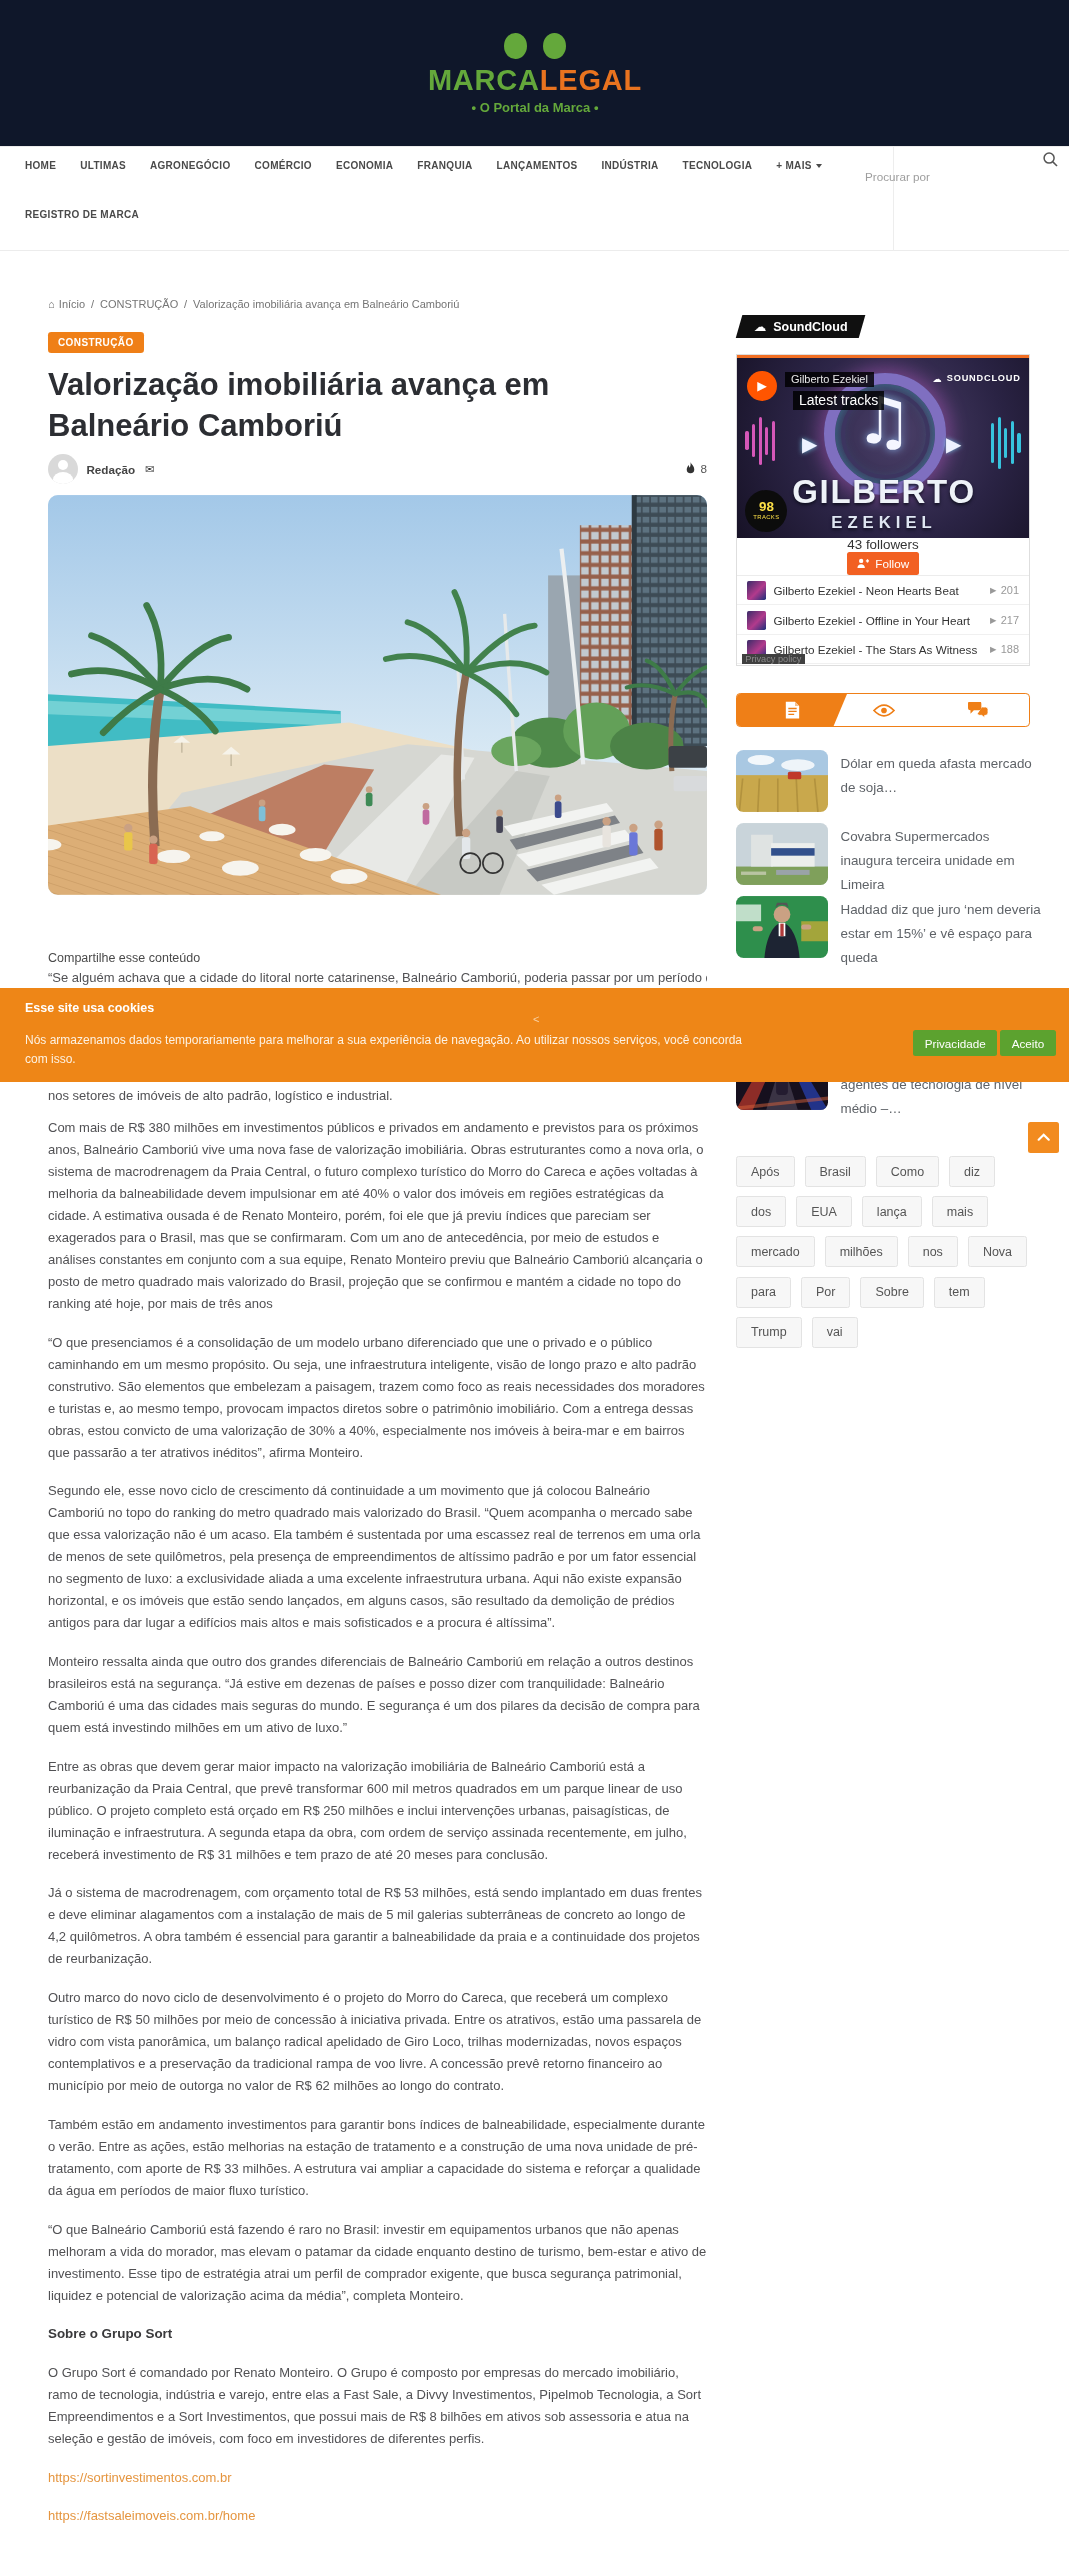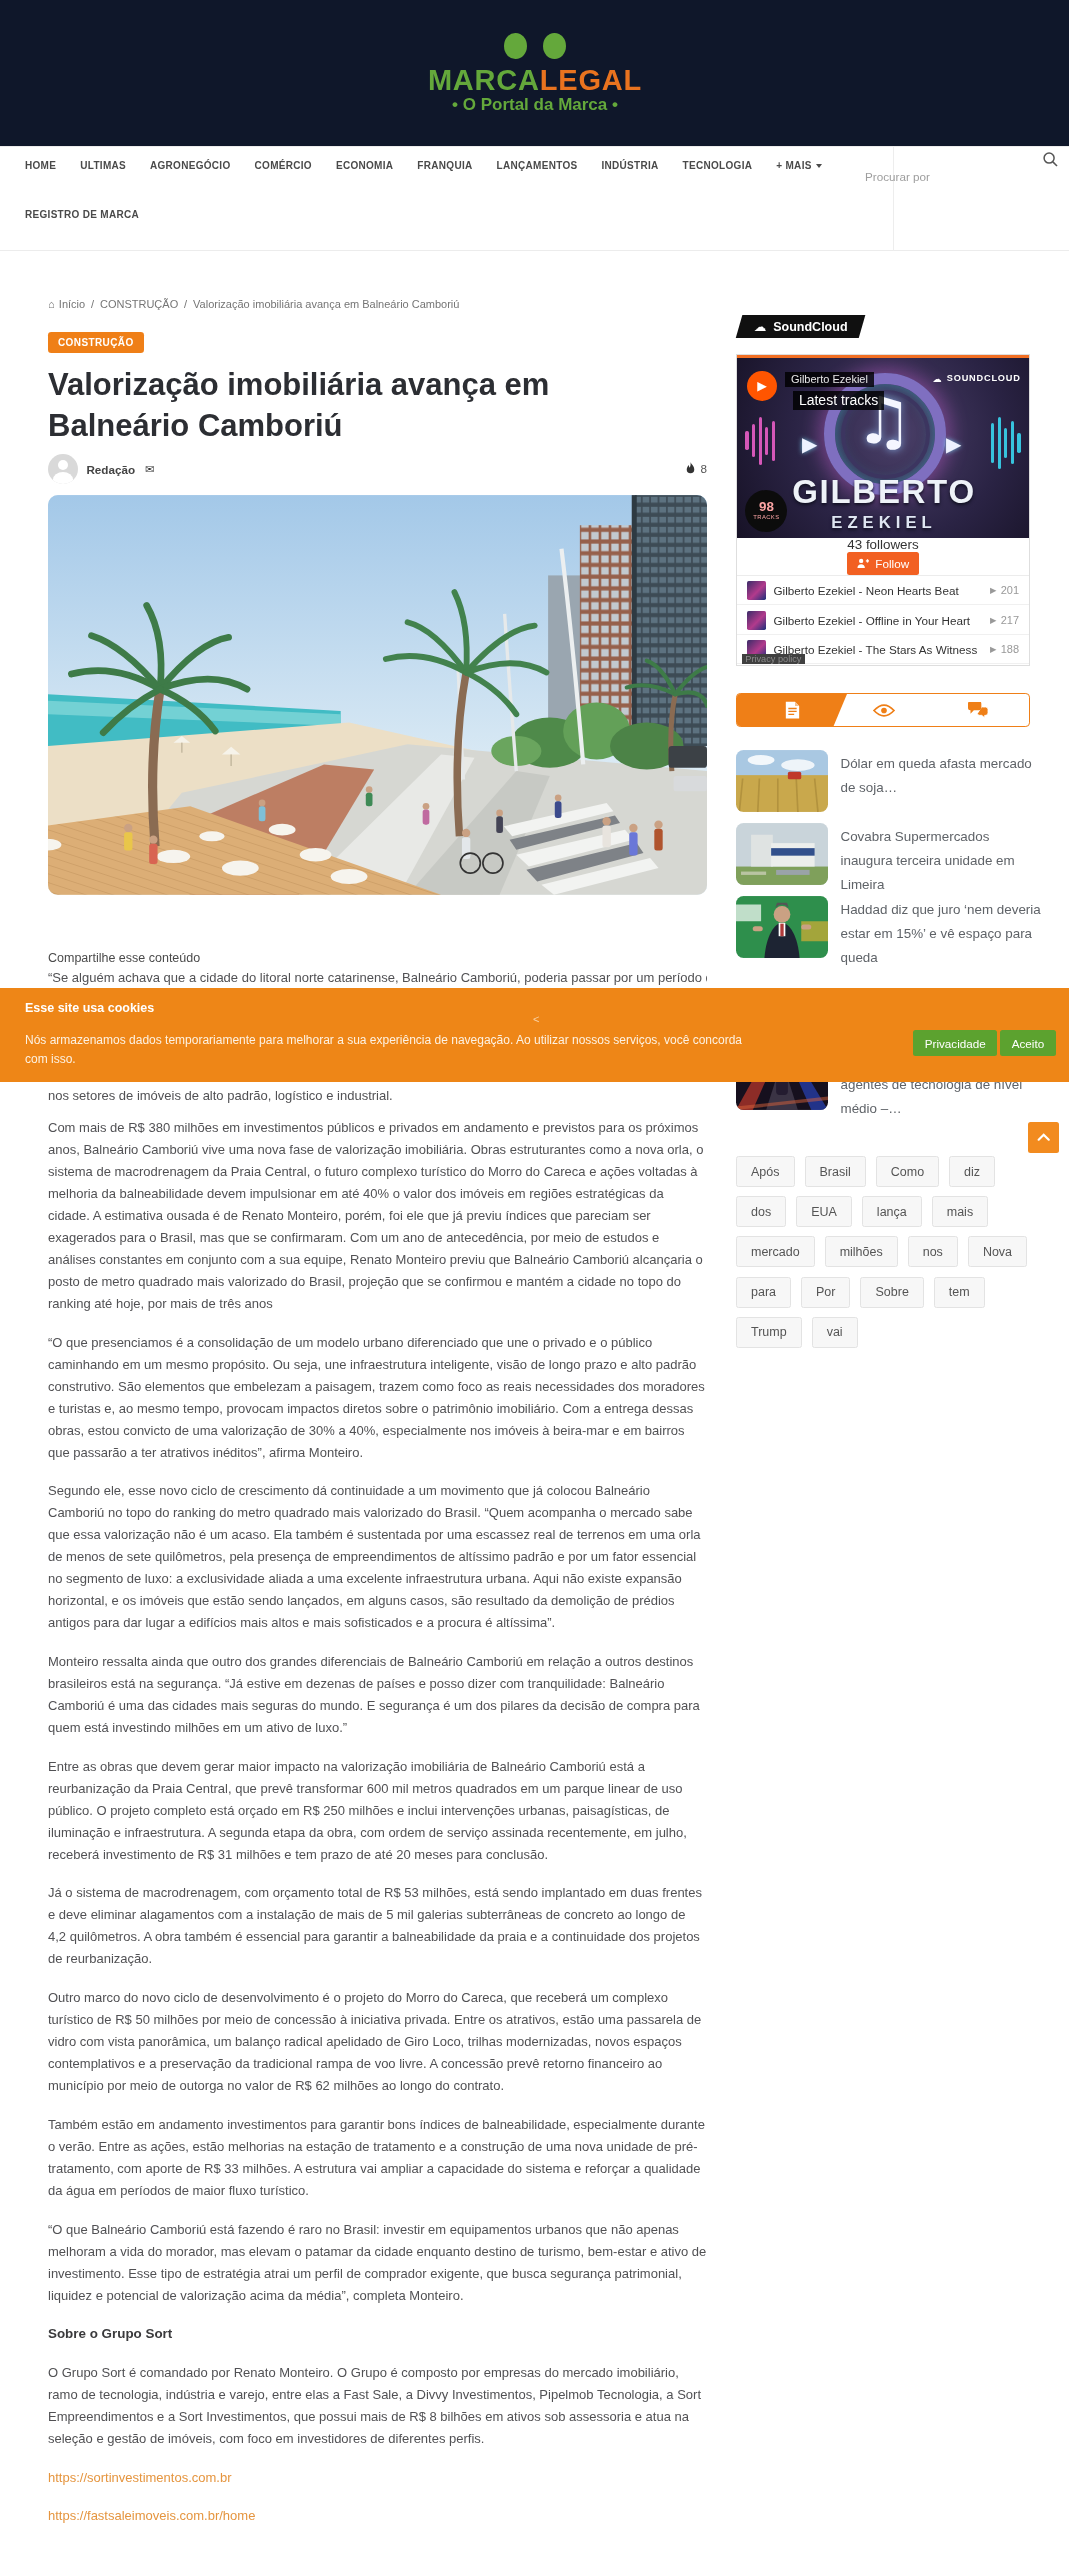--- a/index.html
+++ b/index.html
@@ -8,21 +8,21 @@
          font-family:"Liberation Sans","DejaVu Sans",sans-serif; }
   .abs { position:absolute; }
 
   
   .header-top { left:0; top:0; width:1070px; height:147px; background:#0f172a; border-bottom:0.8px solid #ececec; }
   .logo-wrap { left:0; top:33px; width:1070px; display:flex; flex-direction:column; align-items:center; }
   .logo-dots { display:flex; gap:16.7px; }
   .logo-dot { width:22.6px; height:26px; border-radius:50%; background:#64a83b; }
   .logo-word { margin-top:6.7px; font-size:29px; font-weight:800; letter-spacing:0.8px; line-height:1; }
   .logo-word .g { color:#64a83b; } .logo-word .o { color:#e9731f; }
-  .logo-tag { font-size:17px; font-weight:700; color:#64a83b; }
+  .logo-tag { margin-top:5px; font-size:13px; font-weight:700; color:#64a83b; }
 
   .navbar { left:0; top:147px; width:1070px; height:104px; background:#fff; border-bottom:0.8px solid #ececec; }
   .nav-row1 { position:absolute; left:25px; top:13.4px; display:flex; gap:24px; }
   .nav-item { font-size:10px; font-weight:700; color:#4a4a4a; letter-spacing:0.3px; white-space:nowrap; display:flex; align-items:center; gap:4.2px; }
   .caret { width:0; height:0; border-left:3.3px solid transparent; border-right:3.3px solid transparent; border-top:4.2px solid #4a4a4a; display:inline-block; }
   .nav-row2 { position:absolute; left:25px; top:62px; }
   .nav-sep { position:absolute; left:893px; top:0; height:104px; border-left:0.8px solid #ededed; }
   .search-box { position:absolute; left:865px; top:11px; width:159px; height:25px; display:flex; align-items:flex-end; }
   .search-input { border:none; outline:none; width:125px; font-size:11.7px; color:#555; background:transparent; font-family:inherit; }
   .search-input::placeholder { color:#9e9e9e; }
@@ -81,21 +81,21 @@
   .tri-l { left:65px; } .tri-r { left:209px; }
   .eq { position:absolute; top:59px; display:flex; align-items:center; gap:3.3px; }
   .eq i { display:block; width:3.3px; border-radius:1.7px; }
   .eq-l { left:8.4px; } .eq-l i { background:#d557b8; }
   .eq-r { right:8.4px; } .eq-r i { background:#37c3dd; }
   .art-name { position:absolute; left:0; top:115px; width:294px; text-align:center; font-size:33px; font-weight:800;
               color:#eef2f8; letter-spacing:1.7px; text-shadow:0 1.7px 3.3px #101020; }
   .art-name2 { position:absolute; left:0; top:155px; width:294px; text-align:center; font-size:16.7px; font-weight:800;
                color:#dfe6f2; letter-spacing:5px; text-shadow:0 1.7px 3.3px #101020; }
   .tracks98 { position:absolute; left:8.4px; top:132px; width:42px; height:42px; border-radius:50%; background:#0c0c0c;
-              color:#fca5a5; display:flex; flex-direction:column; align-items:center; justify-content:center; line-height:1; }
+              color:#fde047; display:flex; flex-direction:column; align-items:center; justify-content:center; line-height:1; }
   .tracks98 .n { font-size:13.4px; font-weight:700; } .tracks98 .t { font-size:5.9px; letter-spacing:0.4px; margin-top:1.7px; }
   .playbtn { position:absolute; left:10px; top:13.4px; width:30px; height:30px; border-radius:50%; background:#f50;
              color:#fff; display:flex; align-items:center; justify-content:center; font-size:12.5px; cursor:pointer; }
   .chip { position:absolute; background:rgba(0,0,0,.82); color:#fff; padding:1.7px 5.9px; }
   .chip-artist { left:48px; top:14px; font-size:11px; color:#e8e8e8; }
   .chip-latest { left:56px; top:33px; font-size:14px; }
   .sc-mark { position:absolute; right:8.4px; top:15px; color:#fff; font-size:9.2px; font-weight:700; letter-spacing:0.8px;
              display:flex; align-items:center; gap:4.2px; }
   .followers-row { position:absolute; left:0; top:182px; width:100%; height:39px; border-bottom:0.8px solid #ececec;
                    display:flex; align-items:center; justify-content:space-between; padding:0 10px;flex-direction:column; }

